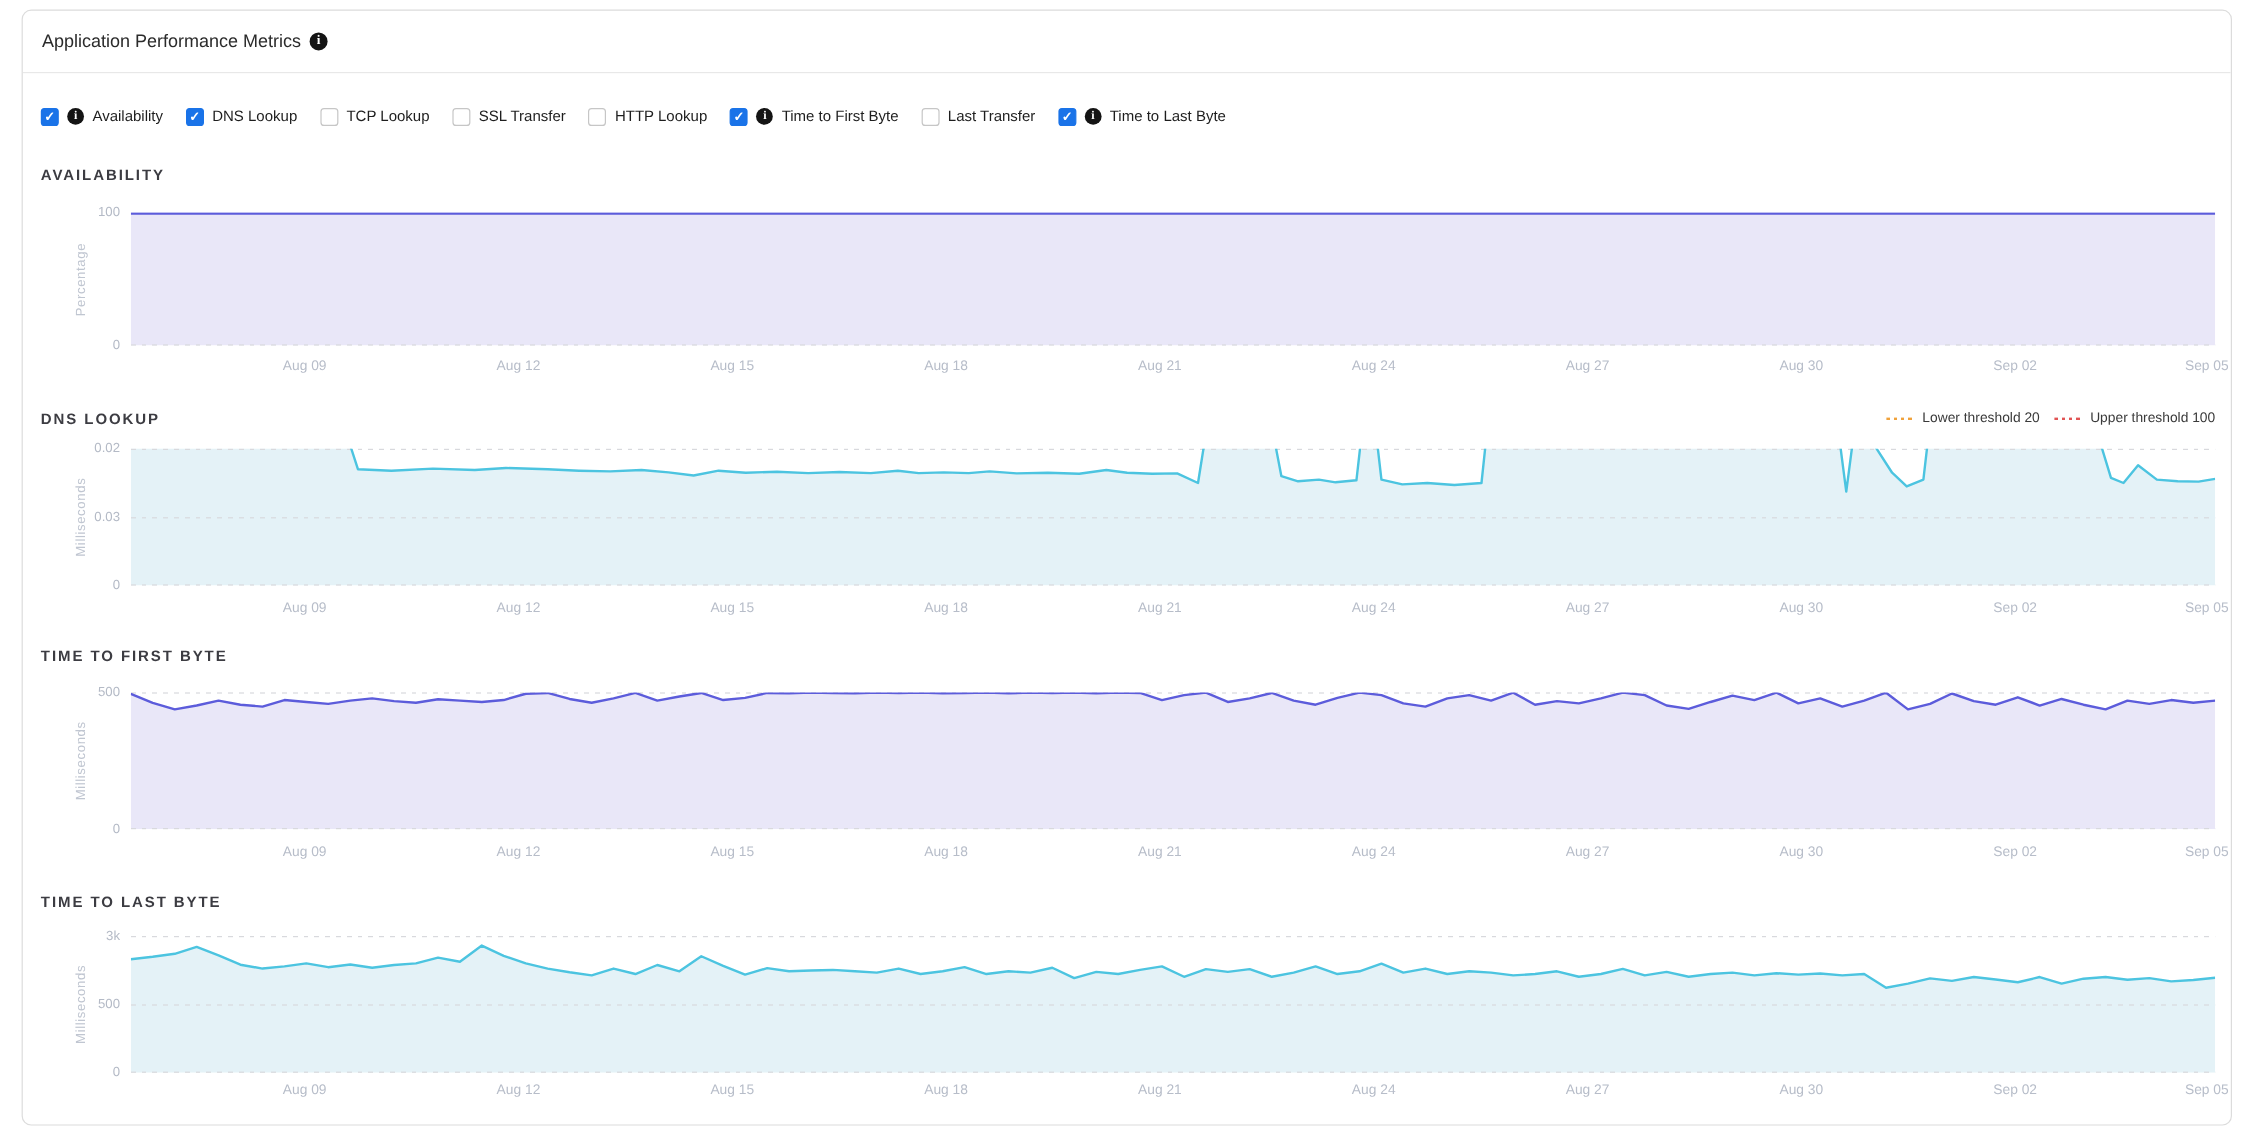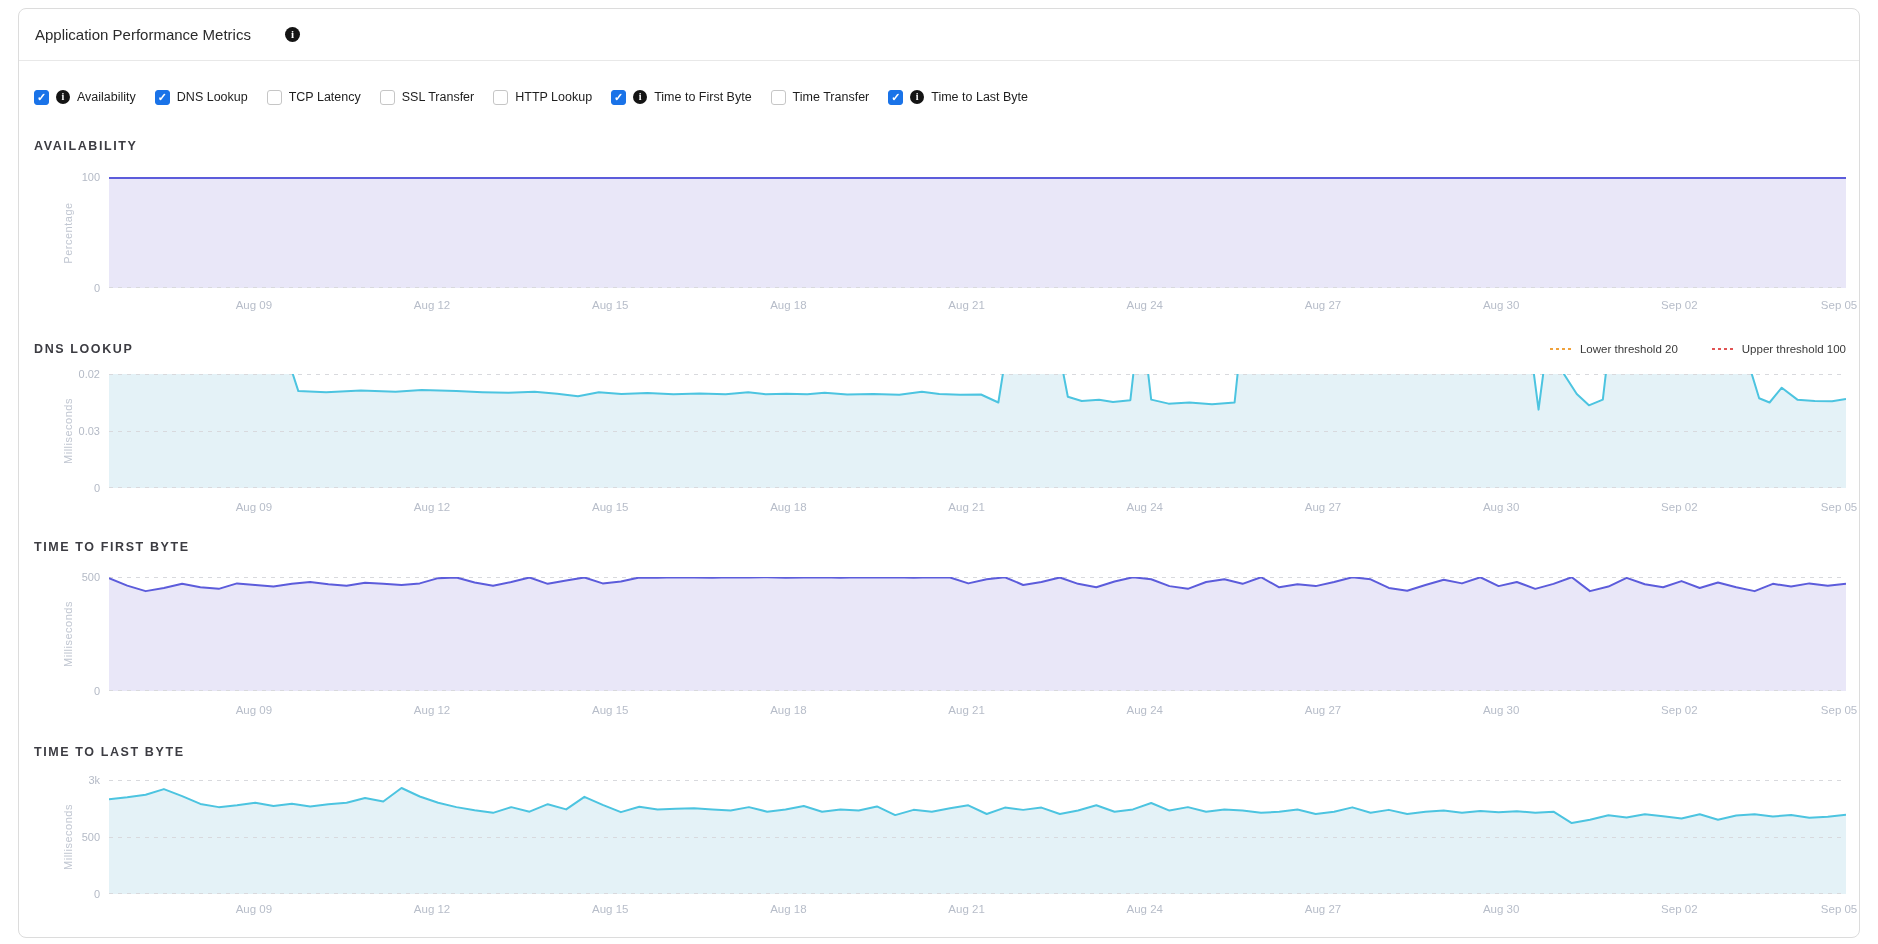--- a/index.html
+++ b/index.html
@@ -4,21 +4,21 @@
 <style>
   * { margin:0; padding:0; box-sizing:border-box; }
   html,body { width:1878px; height:944px; background:#ffffff; font-family:"Liberation Sans", sans-serif; }
 
   .card {
     position:absolute; left:18px; top:8px; width:1842px; height:930px;
     background:#fff; border:1px solid #dcdcdc; border-radius:8px; overflow:hidden;
   }
 
   
-  .hdr { height:52px; display:flex; align-items:center; padding:0 16px; border-bottom:1px solid #e8e8e8;gap:27px; }
+  .hdr { height:52px; display:flex; align-items:center; padding:0 16px; border-bottom:1px solid #e8e8e8; }
   .hdr-title { font-size:15px; color:#2b2b2b; }
   .info-ic {
     display:inline-flex; align-items:center; justify-content:center;
     width:15px; height:15px; border-radius:50%; background:#141414; color:#fff;
     font-family:"Liberation Serif", serif; font-weight:bold; font-size:11px; line-height:1;
     margin-left:7px; flex:0 0 auto;
   }
   .info-ic.sm { width:14px; height:14px; font-size:10px; margin-left:0; }
 
   
@@ -28,21 +28,21 @@
     width:15px; height:15px; border-radius:3px; display:inline-flex; align-items:center; justify-content:center;
     font-size:11px; font-weight:bold; color:#fff; background:#fff; border:1.5px solid #c6c6c6;
   }
   .cb.checked { background:#1a73e8; border-color:#1a73e8; }
   .flabel { font-size:12.5px; color:#1e1e1e; white-space:nowrap; }
 
   
   .section { padding:0 13px 0 15px; }
   .sec-head { display:flex; align-items:center; justify-content:space-between; height:16px; }
   .sec-title { font-size:12.5px; font-weight:bold; letter-spacing:1.6px; color:#3c3c42; }
-  .legend { display:flex; align-items:center; gap:34px; }
+  .legend { display:flex; align-items:center; gap:12px; }
   .legend-item { display:flex; align-items:center; gap:8px; }
   .legend-swatch { width:22px; height:2px; }
   .legend-label { font-size:11.5px; color:#3a3a3a; white-space:nowrap; }
 
   .chart-row { display:flex; }
   .y-axis { position:relative; width:75px; flex:0 0 75px; }
   .y-axis-label {
     position:absolute; left:34px; top:50%; transform:translate(-50%,-50%) rotate(-90deg);
     font-size:11px; color:#c0c6d1; letter-spacing:.5px; white-space:nowrap;
   }
@@ -70,38 +70,38 @@
         <span class="cb checked">✓</span>
         <span class="info-ic sm">i</span>
         <span class="flabel">Availability</span>
       </label>
       <label class="filter">
         <span class="cb checked">✓</span>
         <span class="flabel">DNS Lookup</span>
       </label>
       <label class="filter">
         <span class="cb"></span>
-        <span class="flabel">TCP Latency</span>
+        <span class="flabel">TCP Lookup</span>
       </label>
       <label class="filter">
         <span class="cb"></span>
         <span class="flabel">SSL Transfer</span>
       </label>
       <label class="filter">
         <span class="cb"></span>
         <span class="flabel">HTTP Lookup</span>
       </label>
       <label class="filter">
         <span class="cb checked">✓</span>
         <span class="info-ic sm">i</span>
         <span class="flabel">Time to First Byte</span>
       </label>
       <label class="filter">
         <span class="cb"></span>
-        <span class="flabel">Time Transfer</span>
+        <span class="flabel">Last Transfer</span>
       </label>
       <label class="filter">
         <span class="cb checked">✓</span>
         <span class="info-ic sm">i</span>
         <span class="flabel">Time to Last Byte</span>
       </label>
     </div>
 
   <div id="charts">
       <div class="section" style="margin-top: 31px;">

